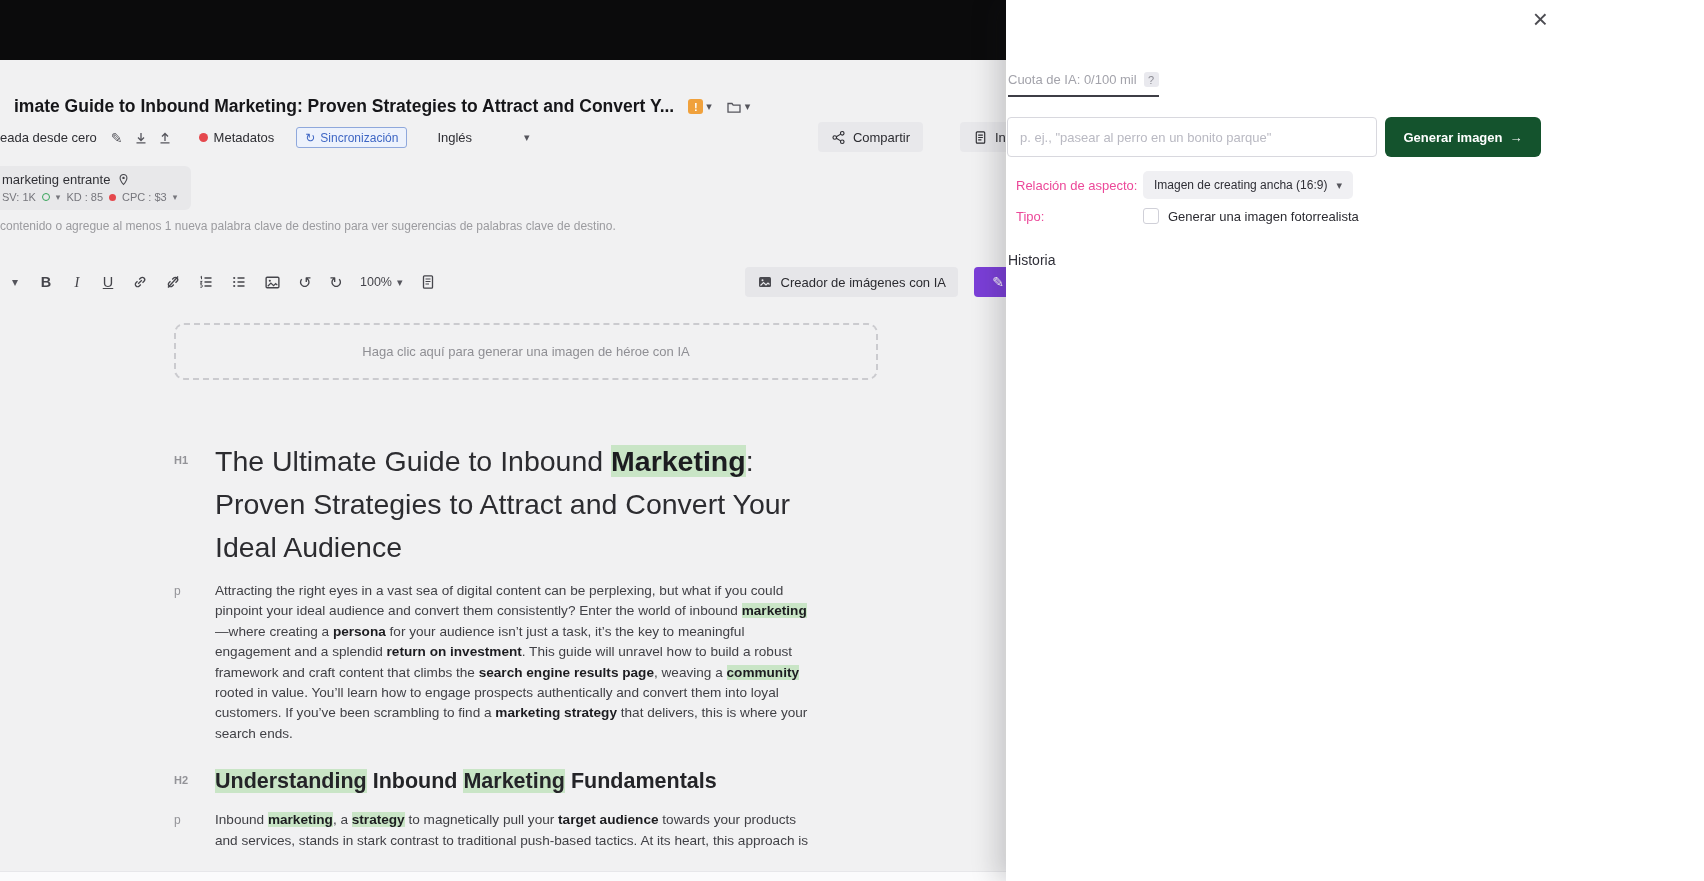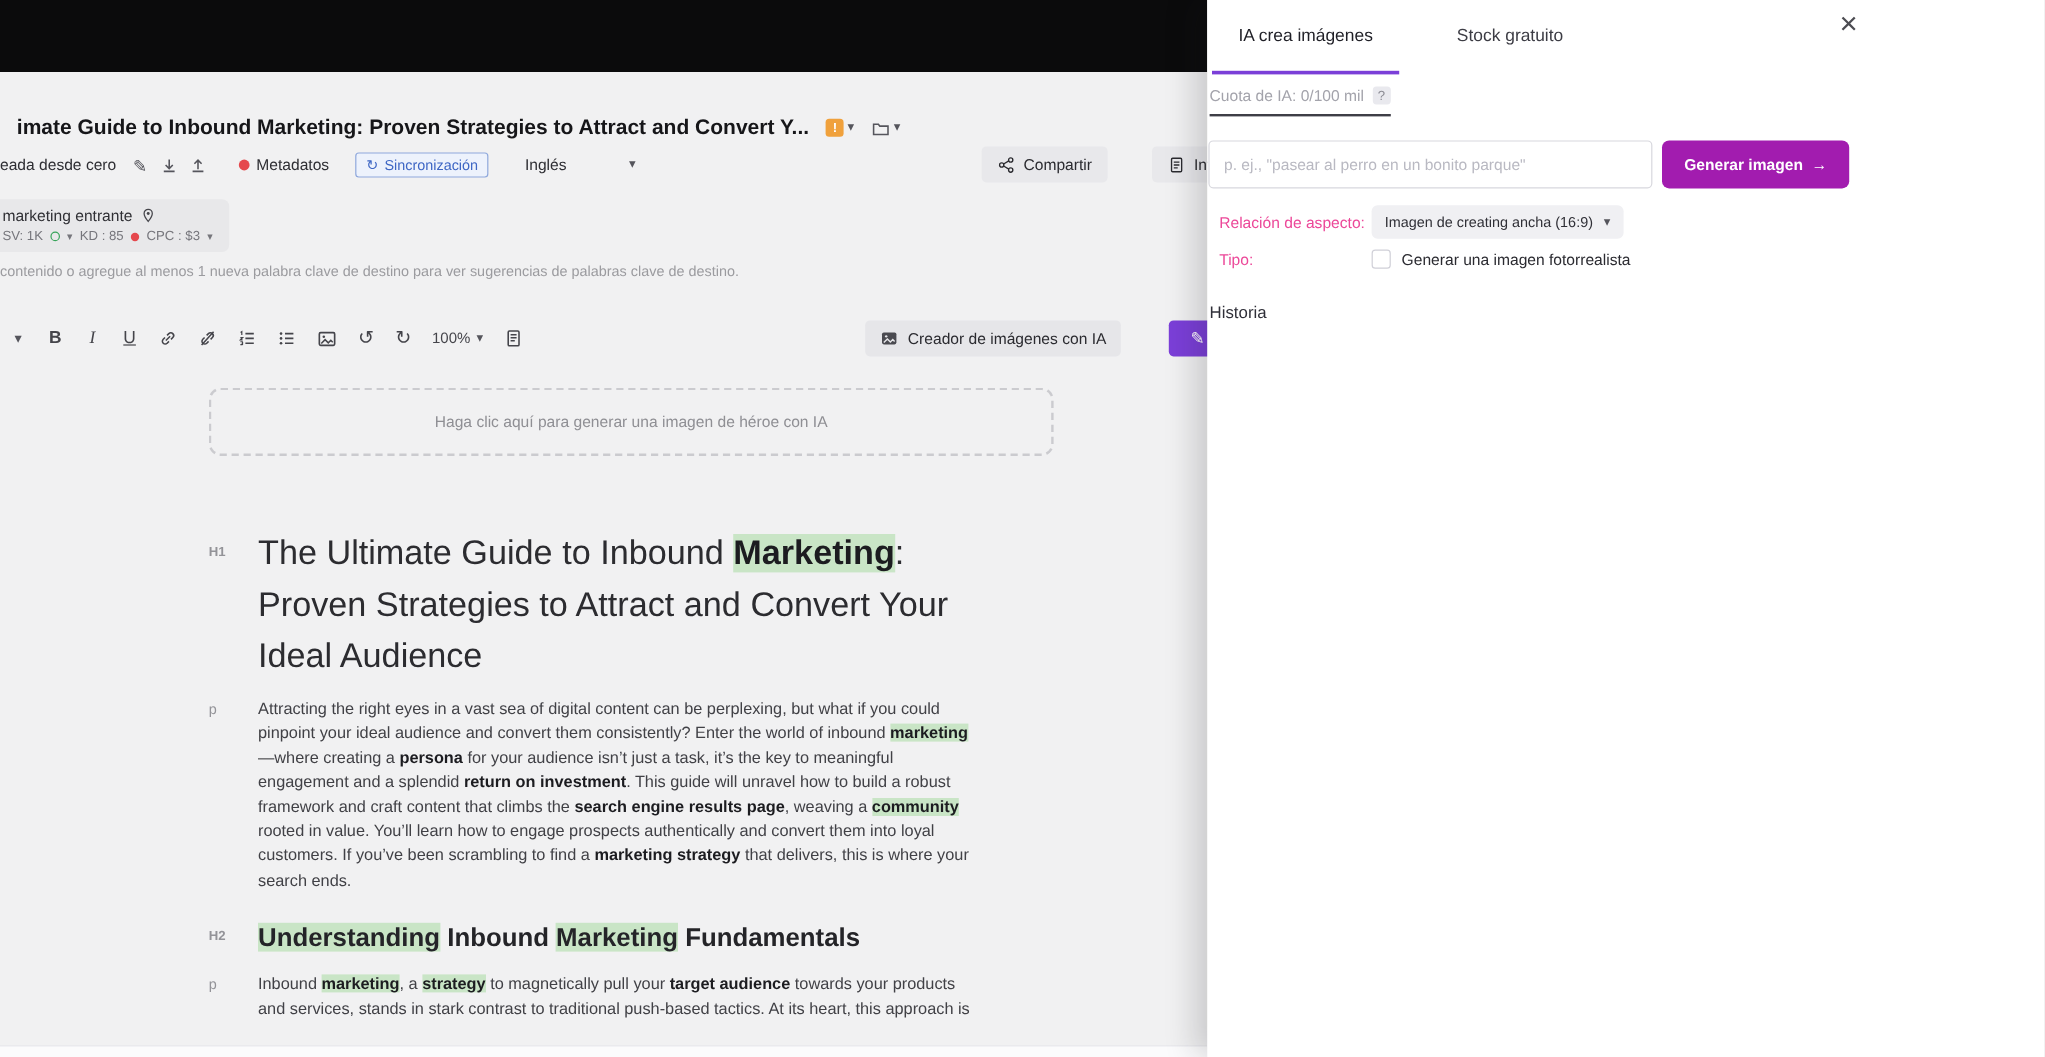--- a/index.html
+++ b/index.html
@@ -40,21 +40,21 @@
   .hint{position:absolute;top:219px;left:0;font-size:12px;color:#9b9b9f;white-space:nowrap;}
 
   .toolbar{position:absolute;top:266px;left:0;width:100%;height:32px;display:flex;align-items:center;padding-left:8px;}
   .tb-group{display:flex;align-items:center;gap:17px;color:#45454b;}
   .tb{display:inline-flex;align-items:center;justify-content:center;cursor:pointer;min-width:14px;}
   .tb-b{font-weight:700;font-size:14.5px;}
   .tb-i{font-style:italic;font-size:14.5px;font-family:"Liberation Serif",serif;}
   .tb-u{text-decoration:underline;font-size:14.5px;}
   .tb-undo{font-size:16px;}
   .zoom{display:flex;align-items:center;gap:5px;font-size:12.5px;cursor:pointer;}
-  .tb-right{margin-left:auto;display:flex;align-items:center;gap:40px;}
+  .tb-right{margin-left:auto;display:flex;align-items:center;gap:16px;}
   .ai-img-btn{height:30px;display:flex;align-items:center;gap:8px;padding:0 12px;background:#e6e6e9;
               border-radius:4px;font-size:13px;color:#2b2b30;white-space:nowrap;cursor:pointer;}
   .pen-btn{width:48px;height:30px;border-radius:4px;background:#7b3fd8;color:#fff;display:flex;
            align-items:center;justify-content:center;font-size:14px;margin-right:-16px;cursor:pointer;}
 
   .doc{position:absolute;top:323px;left:174px;width:704px;}
   .hero{height:57px;border:2px dashed #cbcbcf;border-radius:10px;display:flex;align-items:center;
         justify-content:center;font-size:13px;color:#8f8f94;cursor:pointer;text-align:right;}
   .blk{display:flex;}
   .blk-label{width:20px;margin-right:21px;color:#939398;flex-shrink:0;}
@@ -79,21 +79,21 @@
   .tab.active{color:#1f1f26;border-bottom-color:#7b3fd8;}
   .close-btn{position:absolute;top:6px;right:156px;font-size:26px;color:#4c4c52;cursor:pointer;line-height:1;}
   .quota{position:absolute;top:72px;left:2px;display:inline-flex;align-items:center;gap:7px;
          font-size:13px;color:#a3a3ab;padding-bottom:8px;border-bottom:2px solid #3e3e46;}
   .q-badge{width:15px;height:15px;border-radius:3px;background:#e9e9ee;color:#8c8c94;font-size:11px;
            display:flex;align-items:center;justify-content:center;}
   .prompt-row{position:absolute;top:117px;left:1px;display:flex;gap:8px;}
   .prompt-input{width:370px;height:40px;border:1px solid #d8d8de;border-radius:4px;padding:0 12px;
                 font-size:13px;font-family:"Liberation Sans",sans-serif;color:#333;outline:none;}
   .prompt-input::placeholder{color:#b9b9c2;}
-  .gen-btn{width:156px;height:40px;border:none;border-radius:6px;background:#a21caf;color:#fff;
+  .gen-btn{width:156px;height:40px;border:none;border-radius:6px;background:#14532d;color:#fff;
            font-size:13px;font-weight:700;font-family:"Liberation Sans",sans-serif;display:flex;
            align-items:center;justify-content:center;gap:7px;cursor:pointer;}
   .form-row{position:absolute;left:10px;display:flex;align-items:center;}
   .row-aspect{top:171px;height:28px;}
   .row-tipo{top:207px;height:18px;}
   .form-label{width:127px;font-size:13px;color:#ec4899;flex-shrink:0;}
   .aspect-chip{height:28px;display:flex;align-items:center;gap:9px;padding:0 11px;background:#f0f0f3;
                border-radius:5px;font-size:12px;color:#2f2f36;cursor:pointer;}
   .checkbox{width:16px;height:16px;border:1.5px solid #d0d0d8;border-radius:3px;background:#fff;cursor:pointer;flex-shrink:0;}
   .cb-label{margin-left:9px;font-size:13px;color:#2b2b31;}
@@ -285,24 +285,20 @@
       <div class="blk blk-p2">
         <span class="blk-label lab-p">p</span>
         <div class="p-text"><span>Inbound </span><span class="hl b">marketing</span><span>, a </span><span class="hl b">strategy</span><span> to magnetically pull your </span><span class="b">target audience</span><span> towards your products and services, stands in stark contrast to traditional push-based tactics. At its heart, this approach is</span></div>
       </div>
     </div>
 
     <div class="bottom-strip"></div>
   </div>
 
   <aside class="panel">
-    <div class="tabs">
-      <div class="tab active">IA crea imágenes</div>
-      <div class="tab">Stock gratuito</div>
-    </div>
     <span class="close-btn">×</span>
 
     <div class="quota">
       <span>Cuota de IA: 0/100 mil</span>
       <span class="q-badge">?</span>
     </div>
 
     <div class="prompt-row">
       <input class="prompt-input" type="text" placeholder="p. ej., &quot;pasear al perro en un bonito parque&quot;" style="">
       <button class="gen-btn">

